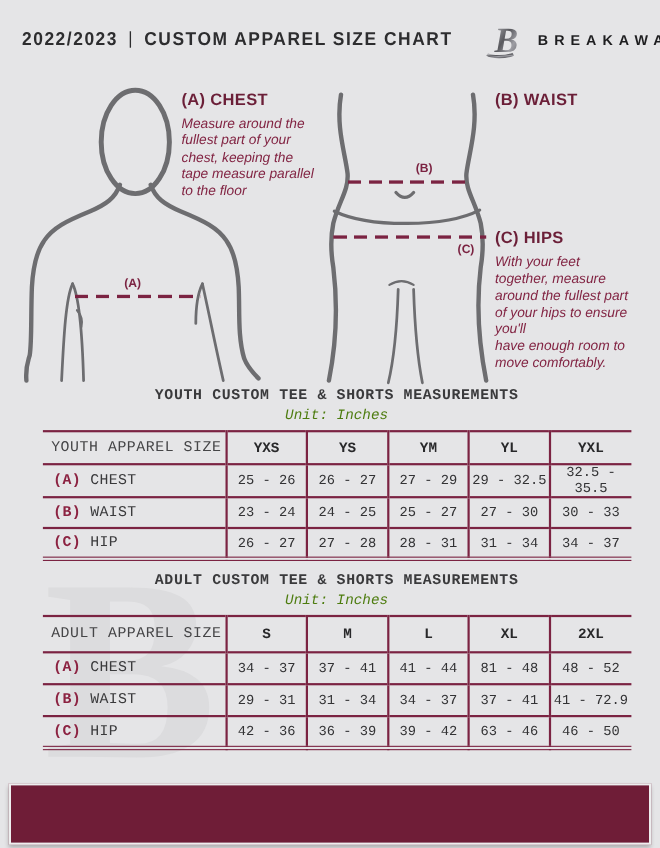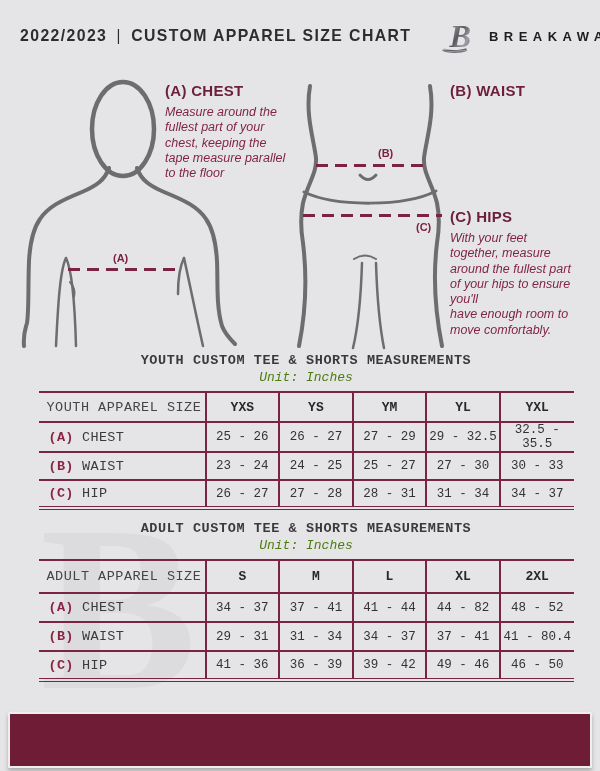--- a/index.html
+++ b/index.html
@@ -203,37 +203,37 @@
             <th>XL</th>
             <th>2XL</th>
           </tr>
         </thead>
         <tbody>
           <tr>
             <td class="label-col"><span class="prefix">(A)</span> CHEST</td>
             <td>34 - 37</td>
             <td>37 - 41</td>
             <td>41 - 44</td>
-            <td>44 - 82</td>
+            <td>81 - 48</td>
             <td>48 - 52</td>
           </tr>
           <tr>
             <td class="label-col"><span class="prefix">(B)</span> WAIST</td>
             <td>29 - 31</td>
             <td>31 - 34</td>
             <td>34 - 37</td>
             <td>37 - 41</td>
-            <td>41 - 80.4</td>
+            <td>41 - 72.9</td>
           </tr>
           <tr>
             <td class="label-col"><span class="prefix">(C)</span> HIP</td>
-            <td>41 - 36</td>
+            <td>42 - 36</td>
             <td>36 - 39</td>
             <td>39 - 42</td>
-            <td>49 - 46</td>
+            <td>63 - 46</td>
             <td>46 - 50</td>
           </tr>
         </tbody>
     </table>
   </section>
 
   <footer class="footer-bar"></footer>
 </div>
 
 </body></html>

